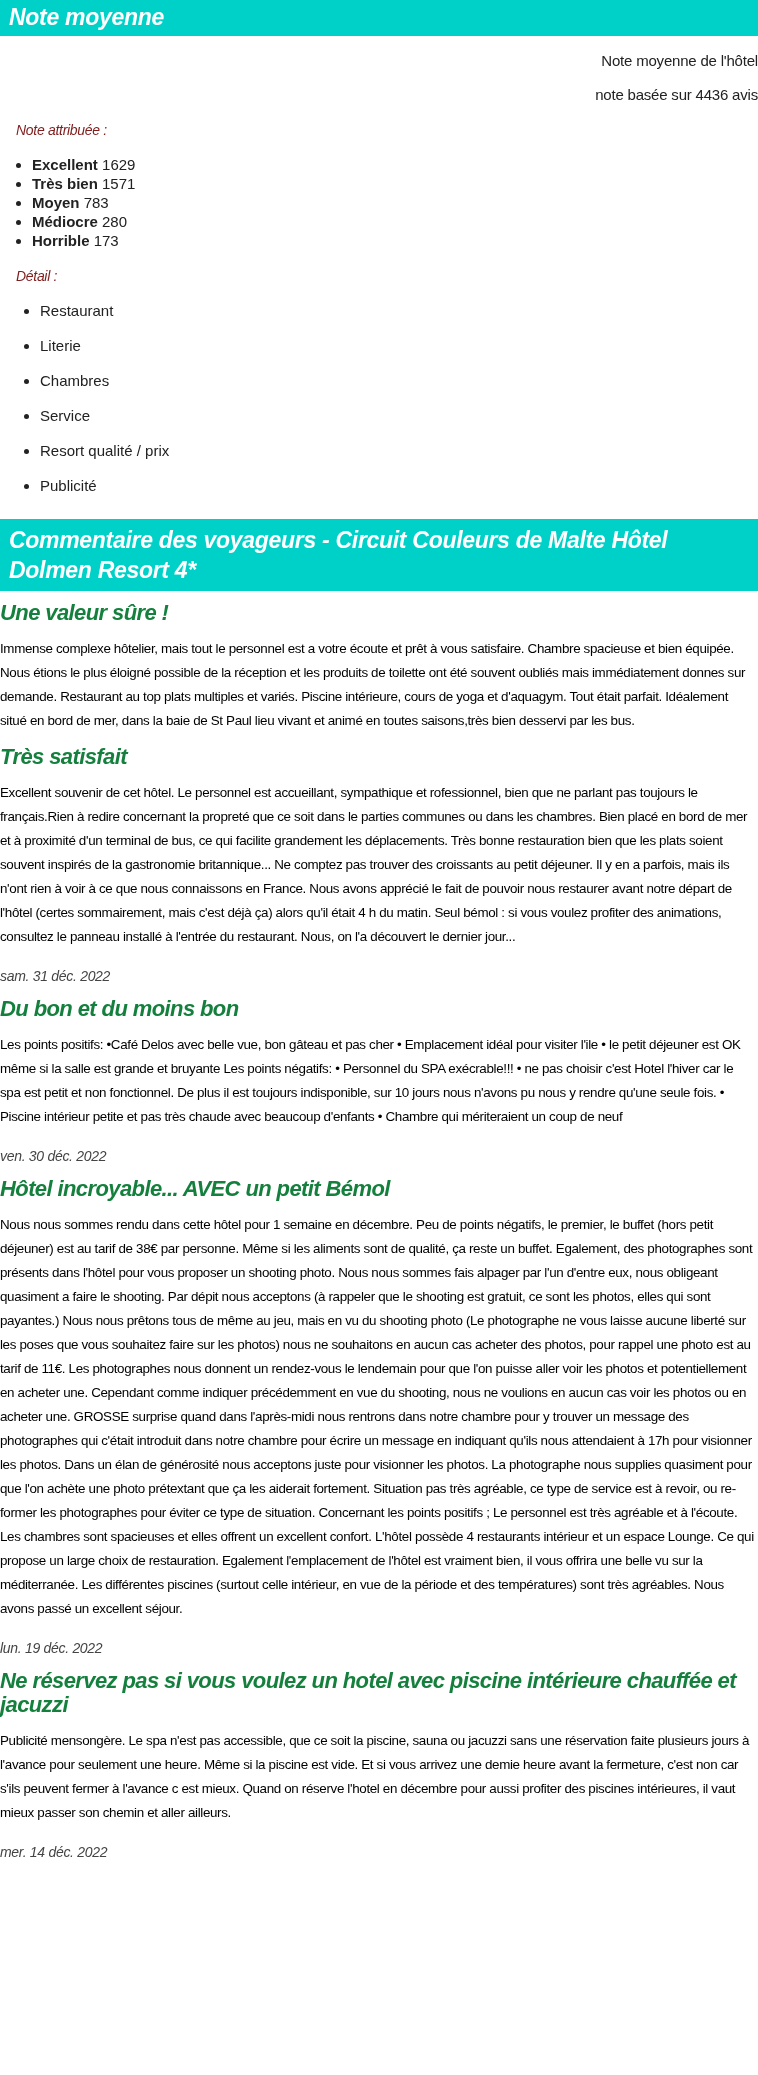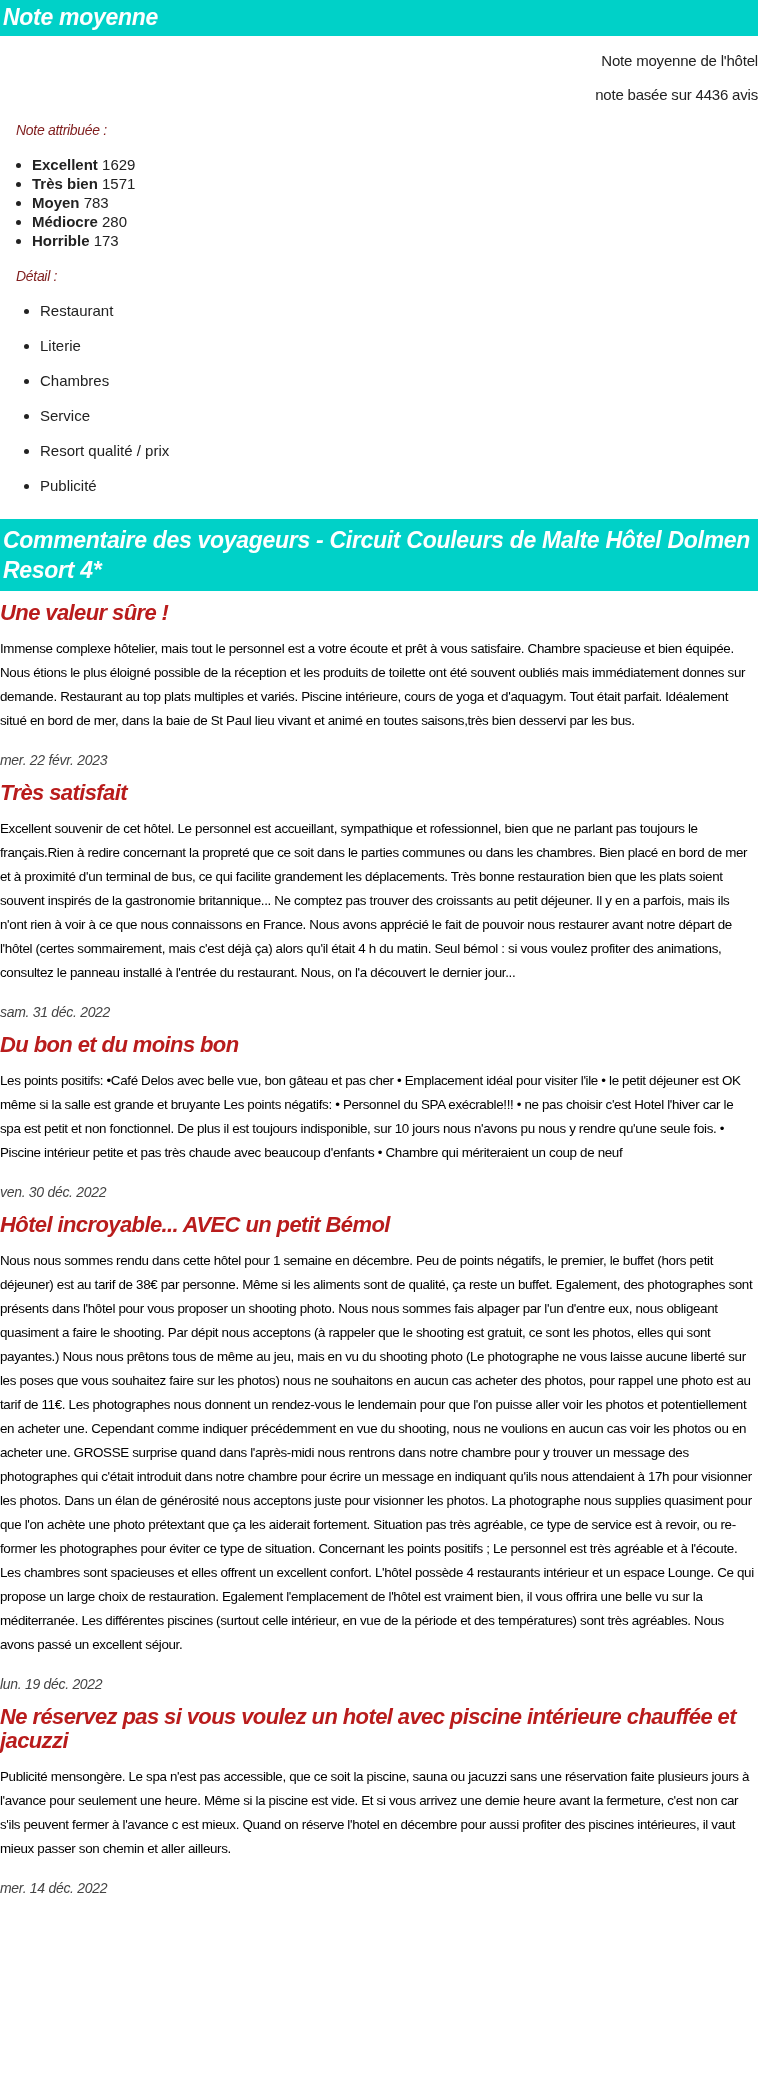--- a/index.html
+++ b/index.html
@@ -12,21 +12,21 @@
       font-family: "Liberation Sans", sans-serif;
       color: #222222;
       font-size: 15px;
     }
     .section-header {
       background: #00d1c8;
       color: #ffffff;
       font-style: italic;
       font-weight: bold;
       margin: 0;
-      padding: 3px 3px;
+      padding: 3px 9px;
       letter-spacing: -0.3px;
     }
     .section-header.h1 {
       font-size: 23px;
       line-height: 30px;
       height: 30px;
       padding-top: 2px;
       padding-bottom: 4px;
     }
     .section-header.h2 {
@@ -66,21 +66,21 @@
       font-size: 15px;
       line-height: 19px;
     }
     ul.details li {
       margin: 16px 0 0 0;
     }
     ul.details li:first-child {
       margin-top: 16px;
     }
     .review-title {
-      color: #b91c1c;
+      color: #15803d;
       font-style: italic;
       font-weight: bold;
       font-size: 22px;
       line-height: 24px;
       margin: 10px 0 0 0;
       letter-spacing: -0.6px;
     }
     .review-body {
       color: #000000;
       font-size: 13.4px;
@@ -124,21 +124,20 @@
   <li>Service</li>
   <li>Resort qualité / prix</li>
   <li>Publicité</li>
 </ul>
 
 <h2 class="section-header h2">Commentaire des voyageurs - Circuit Couleurs de Malte Hôtel Dolmen Resort 4*</h2>
 
 <div class="review">
   <h3 class="review-title">Une valeur sûre !</h3>
   <p class="review-body">Immense complexe hôtelier, mais tout le personnel est a votre écoute et prêt à vous satisfaire. Chambre spacieuse et bien équipée. Nous étions le plus éloigné possible de la réception et les produits de toilette ont été souvent oubliés mais immédiatement donnes sur demande. Restaurant au top plats multiples et variés. Piscine intérieure, cours de yoga et d'aquagym. Tout était parfait. Idéalement situé en bord de mer, dans la baie de St Paul lieu vivant et animé en toutes saisons,très bien desservi par les bus.</p>
-  <p class="review-date">mer. 22 févr. 2023</p>
 </div>
 
 <div class="review">
   <h3 class="review-title">Très satisfait</h3>
   <p class="review-body">Excellent souvenir de cet hôtel. Le personnel est accueillant, sympathique et rofessionnel, bien que ne parlant pas toujours le français.Rien à redire concernant la propreté que ce soit dans le parties communes ou dans les chambres. Bien placé en bord de mer et à proximité d'un terminal de bus, ce qui facilite grandement les déplacements. Très bonne restauration bien que les plats soient souvent inspirés de la gastronomie britannique... Ne comptez pas trouver des croissants au petit déjeuner. Il y en a parfois, mais ils n'ont rien à voir à ce que nous connaissons en France. Nous avons apprécié le fait de pouvoir nous restaurer avant notre départ de l'hôtel (certes sommairement, mais c'est déjà ça) alors qu'il était 4 h du matin. Seul bémol : si vous voulez profiter des animations, consultez le panneau installé à l'entrée du restaurant. Nous, on l'a découvert le dernier jour...</p>
   <p class="review-date">sam. 31 déc. 2022</p>
 </div>
 
 <div class="review">
   <h3 class="review-title">Du bon et du moins bon</h3>

